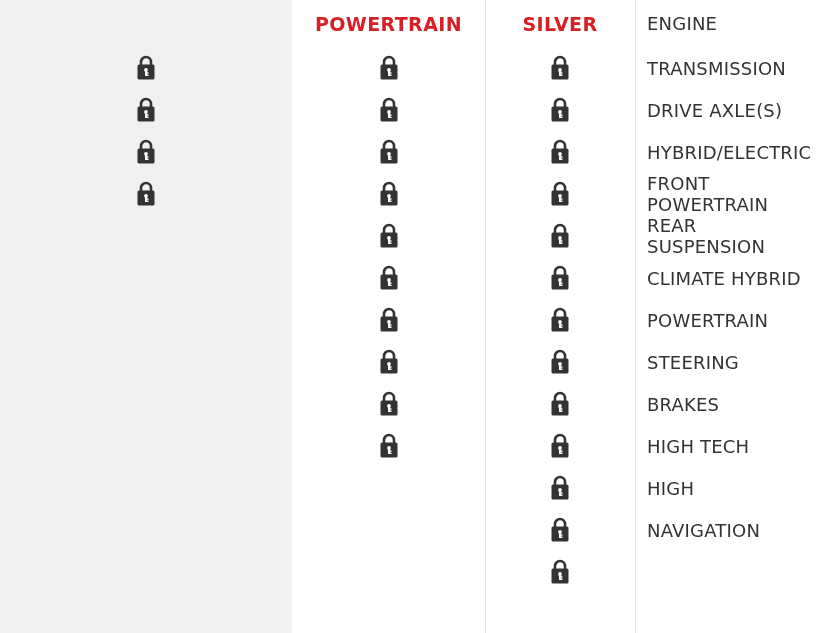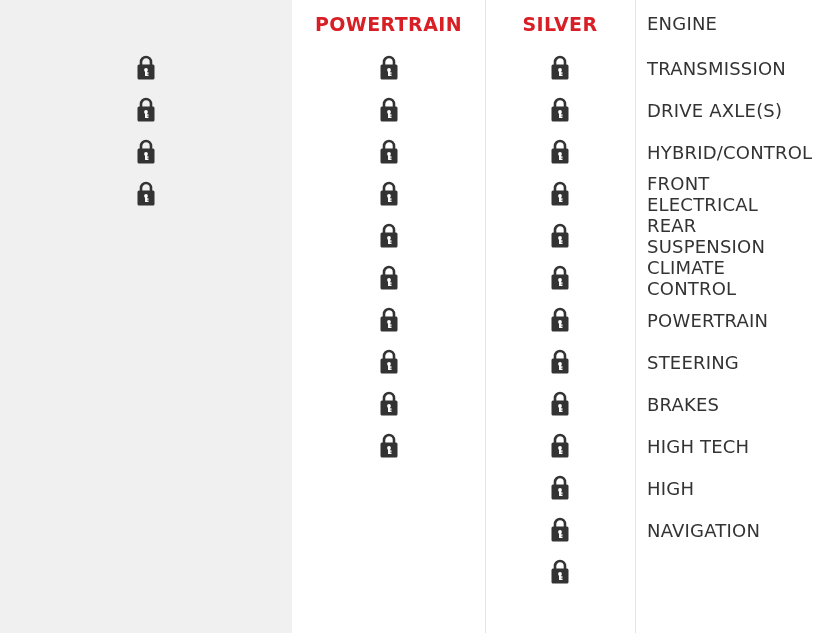--- a/index.html
+++ b/index.html
@@ -180,54 +180,54 @@
         <span class="lock-icon">
           <svg class="lock-svg" width="22" height="26" viewBox="0 0 22 26" xmlns="http://www.w3.org/2000/svg">
             <path d="M6 10 V7 a5 5 0 0 1 10 0 v3" fill="none" stroke="#333333" stroke-width="2.6"></path>
             <rect x="2.5" y="9.5" width="17" height="15" rx="1.5" fill="#333333"></rect>
             <circle cx="11" cy="15" r="1.9" fill="#ffffff"></circle>
             <rect x="10.1" y="15.5" width="1.8" height="5" fill="#ffffff"></rect>
             <rect x="10.1" y="17.3" width="3.4" height="1.5" fill="#ffffff"></rect>
             <rect x="10.1" y="19.5" width="3.4" height="1.5" fill="#ffffff"></rect>
           </svg>
         </span>
-      </div><div class="cell label-cell">HYBRID/CONTROL</div><div class="cell">
-        <span class="lock-icon">
-          <svg class="lock-svg" width="22" height="26" viewBox="0 0 22 26" xmlns="http://www.w3.org/2000/svg">
-            <path d="M6 10 V7 a5 5 0 0 1 10 0 v3" fill="none" stroke="#333333" stroke-width="2.6"></path>
-            <rect x="2.5" y="9.5" width="17" height="15" rx="1.5" fill="#333333"></rect>
-            <circle cx="11" cy="15" r="1.9" fill="#ffffff"></circle>
-            <rect x="10.1" y="15.5" width="1.8" height="5" fill="#ffffff"></rect>
-            <rect x="10.1" y="17.3" width="3.4" height="1.5" fill="#ffffff"></rect>
-            <rect x="10.1" y="19.5" width="3.4" height="1.5" fill="#ffffff"></rect>
-          </svg>
-        </span>
-      </div><div class="cell">
-        <span class="lock-icon">
-          <svg class="lock-svg" width="22" height="26" viewBox="0 0 22 26" xmlns="http://www.w3.org/2000/svg">
-            <path d="M6 10 V7 a5 5 0 0 1 10 0 v3" fill="none" stroke="#333333" stroke-width="2.6"></path>
-            <rect x="2.5" y="9.5" width="17" height="15" rx="1.5" fill="#333333"></rect>
-            <circle cx="11" cy="15" r="1.9" fill="#ffffff"></circle>
-            <rect x="10.1" y="15.5" width="1.8" height="5" fill="#ffffff"></rect>
-            <rect x="10.1" y="17.3" width="3.4" height="1.5" fill="#ffffff"></rect>
-            <rect x="10.1" y="19.5" width="3.4" height="1.5" fill="#ffffff"></rect>
-          </svg>
-        </span>
-      </div><div class="cell">
-        <span class="lock-icon">
-          <svg class="lock-svg" width="22" height="26" viewBox="0 0 22 26" xmlns="http://www.w3.org/2000/svg">
-            <path d="M6 10 V7 a5 5 0 0 1 10 0 v3" fill="none" stroke="#333333" stroke-width="2.6"></path>
-            <rect x="2.5" y="9.5" width="17" height="15" rx="1.5" fill="#333333"></rect>
-            <circle cx="11" cy="15" r="1.9" fill="#ffffff"></circle>
-            <rect x="10.1" y="15.5" width="1.8" height="5" fill="#ffffff"></rect>
-            <rect x="10.1" y="17.3" width="3.4" height="1.5" fill="#ffffff"></rect>
-            <rect x="10.1" y="19.5" width="3.4" height="1.5" fill="#ffffff"></rect>
-          </svg>
-        </span>
-      </div><div class="cell label-cell">FRONT ELECTRICAL</div><div class="cell empty-cell"></div><div class="cell">
+      </div><div class="cell label-cell">HYBRID/ELECTRIC</div><div class="cell">
+        <span class="lock-icon">
+          <svg class="lock-svg" width="22" height="26" viewBox="0 0 22 26" xmlns="http://www.w3.org/2000/svg">
+            <path d="M6 10 V7 a5 5 0 0 1 10 0 v3" fill="none" stroke="#333333" stroke-width="2.6"></path>
+            <rect x="2.5" y="9.5" width="17" height="15" rx="1.5" fill="#333333"></rect>
+            <circle cx="11" cy="15" r="1.9" fill="#ffffff"></circle>
+            <rect x="10.1" y="15.5" width="1.8" height="5" fill="#ffffff"></rect>
+            <rect x="10.1" y="17.3" width="3.4" height="1.5" fill="#ffffff"></rect>
+            <rect x="10.1" y="19.5" width="3.4" height="1.5" fill="#ffffff"></rect>
+          </svg>
+        </span>
+      </div><div class="cell">
+        <span class="lock-icon">
+          <svg class="lock-svg" width="22" height="26" viewBox="0 0 22 26" xmlns="http://www.w3.org/2000/svg">
+            <path d="M6 10 V7 a5 5 0 0 1 10 0 v3" fill="none" stroke="#333333" stroke-width="2.6"></path>
+            <rect x="2.5" y="9.5" width="17" height="15" rx="1.5" fill="#333333"></rect>
+            <circle cx="11" cy="15" r="1.9" fill="#ffffff"></circle>
+            <rect x="10.1" y="15.5" width="1.8" height="5" fill="#ffffff"></rect>
+            <rect x="10.1" y="17.3" width="3.4" height="1.5" fill="#ffffff"></rect>
+            <rect x="10.1" y="19.5" width="3.4" height="1.5" fill="#ffffff"></rect>
+          </svg>
+        </span>
+      </div><div class="cell">
+        <span class="lock-icon">
+          <svg class="lock-svg" width="22" height="26" viewBox="0 0 22 26" xmlns="http://www.w3.org/2000/svg">
+            <path d="M6 10 V7 a5 5 0 0 1 10 0 v3" fill="none" stroke="#333333" stroke-width="2.6"></path>
+            <rect x="2.5" y="9.5" width="17" height="15" rx="1.5" fill="#333333"></rect>
+            <circle cx="11" cy="15" r="1.9" fill="#ffffff"></circle>
+            <rect x="10.1" y="15.5" width="1.8" height="5" fill="#ffffff"></rect>
+            <rect x="10.1" y="17.3" width="3.4" height="1.5" fill="#ffffff"></rect>
+            <rect x="10.1" y="19.5" width="3.4" height="1.5" fill="#ffffff"></rect>
+          </svg>
+        </span>
+      </div><div class="cell label-cell">FRONT POWERTRAIN</div><div class="cell empty-cell"></div><div class="cell">
         <span class="lock-icon">
           <svg class="lock-svg" width="22" height="26" viewBox="0 0 22 26" xmlns="http://www.w3.org/2000/svg">
             <path d="M6 10 V7 a5 5 0 0 1 10 0 v3" fill="none" stroke="#333333" stroke-width="2.6"></path>
             <rect x="2.5" y="9.5" width="17" height="15" rx="1.5" fill="#333333"></rect>
             <circle cx="11" cy="15" r="1.9" fill="#ffffff"></circle>
             <rect x="10.1" y="15.5" width="1.8" height="5" fill="#ffffff"></rect>
             <rect x="10.1" y="17.3" width="3.4" height="1.5" fill="#ffffff"></rect>
             <rect x="10.1" y="19.5" width="3.4" height="1.5" fill="#ffffff"></rect>
           </svg>
         </span>
@@ -257,21 +257,21 @@
         <span class="lock-icon">
           <svg class="lock-svg" width="22" height="26" viewBox="0 0 22 26" xmlns="http://www.w3.org/2000/svg">
             <path d="M6 10 V7 a5 5 0 0 1 10 0 v3" fill="none" stroke="#333333" stroke-width="2.6"></path>
             <rect x="2.5" y="9.5" width="17" height="15" rx="1.5" fill="#333333"></rect>
             <circle cx="11" cy="15" r="1.9" fill="#ffffff"></circle>
             <rect x="10.1" y="15.5" width="1.8" height="5" fill="#ffffff"></rect>
             <rect x="10.1" y="17.3" width="3.4" height="1.5" fill="#ffffff"></rect>
             <rect x="10.1" y="19.5" width="3.4" height="1.5" fill="#ffffff"></rect>
           </svg>
         </span>
-      </div><div class="cell label-cell">CLIMATE CONTROL</div><div class="cell empty-cell"></div><div class="cell">
+      </div><div class="cell label-cell">CLIMATE HYBRID</div><div class="cell empty-cell"></div><div class="cell">
         <span class="lock-icon">
           <svg class="lock-svg" width="22" height="26" viewBox="0 0 22 26" xmlns="http://www.w3.org/2000/svg">
             <path d="M6 10 V7 a5 5 0 0 1 10 0 v3" fill="none" stroke="#333333" stroke-width="2.6"></path>
             <rect x="2.5" y="9.5" width="17" height="15" rx="1.5" fill="#333333"></rect>
             <circle cx="11" cy="15" r="1.9" fill="#ffffff"></circle>
             <rect x="10.1" y="15.5" width="1.8" height="5" fill="#ffffff"></rect>
             <rect x="10.1" y="17.3" width="3.4" height="1.5" fill="#ffffff"></rect>
             <rect x="10.1" y="19.5" width="3.4" height="1.5" fill="#ffffff"></rect>
           </svg>
         </span>

